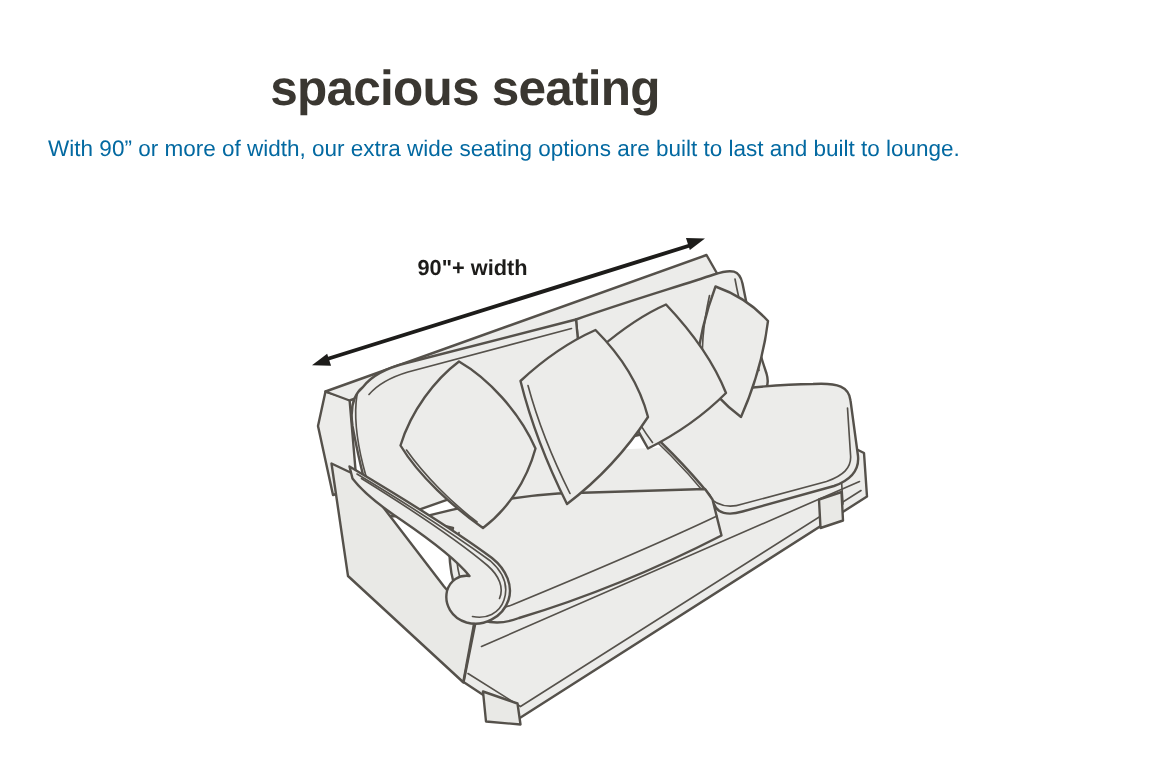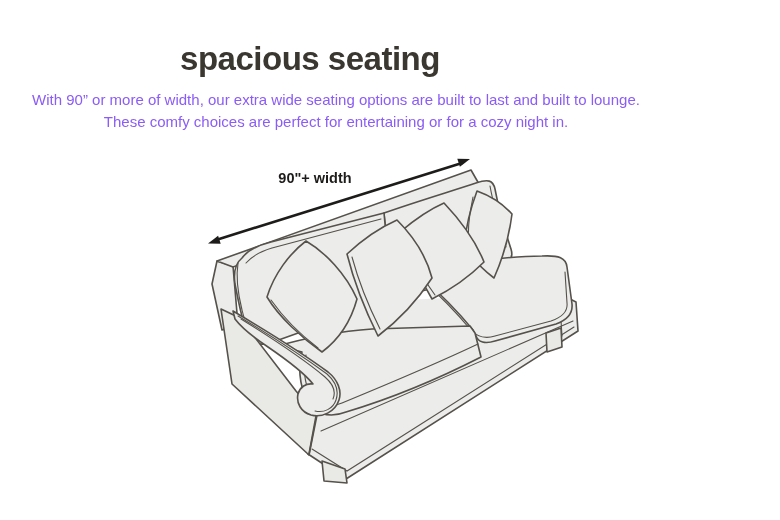--- a/index.html
+++ b/index.html
@@ -12,42 +12,41 @@
   .canvas{position:absolute;inset:0;}
   .title{
     position:absolute;top:40px;left:0;width:620px;
     text-align:center;
     font-size:33px;font-weight:bold;letter-spacing:-0.5px;
     color:#3a3731;margin:0;
   }
   .desc{
     position:absolute;top:89px;left:0;width:672px;
     text-align:center;
-    font-size:15px;line-height:22px;color:#8b5cf6;margin:0;
+    font-size:15px;line-height:22px;color:#0369a1;margin:0;
   }
   .diagram-svg{position:absolute;left:0;top:0;width:780px;height:520px;}
   .outline{fill:#ececea;stroke:#55514b;stroke-width:1.6;stroke-linejoin:round;stroke-linecap:round;}
   .outline-dk{fill:#e9e9e6;stroke:#55514b;stroke-width:1.6;stroke-linejoin:round;stroke-linecap:round;}
   .fill-only{fill:#ececea;stroke:none;}
   .pip{fill:none;stroke:#55514b;stroke-width:1.1;stroke-linecap:round;}
   .edge{fill:none;stroke:#55514b;stroke-width:1.6;stroke-linecap:round;stroke-linejoin:round;}
   .arrow-line{stroke:#1d1c1a;stroke-width:2.6;stroke-linecap:round;}
   .arrow-head{fill:#1d1c1a;stroke:none;}
   .dim-text{font-family:"Liberation Sans", sans-serif;font-size:14.5px;font-weight:bold;fill:#1d1c1a;}
 </style>
 </head>
 <body>
 
 <div class="canvas">
 
   <h1 class="title">spacious seating</h1>
 
   <p class="desc">
     <span>With 90” or more of width, our extra wide seating options are built to last and built to lounge.</span><br>
-    <span>These comfy choices are perfect for entertaining or for a cozy night in.</span>
   </p>
 
   <svg class="diagram-svg" viewBox="0 0 780 520" aria-hidden="true">
 
     <g>
       <line class="arrow-line" x1="216" y1="240" x2="462" y2="163"></line>
       <polygon class="arrow-head" points="208,243.5 220.7,243.8 218.1,235.8"></polygon>
       <polygon class="arrow-head" points="470,159 459.9,166.7 457.3,158.7"></polygon>
     </g>
     <text class="dim-text" x="315" y="183" text-anchor="middle">90"+ width</text>

